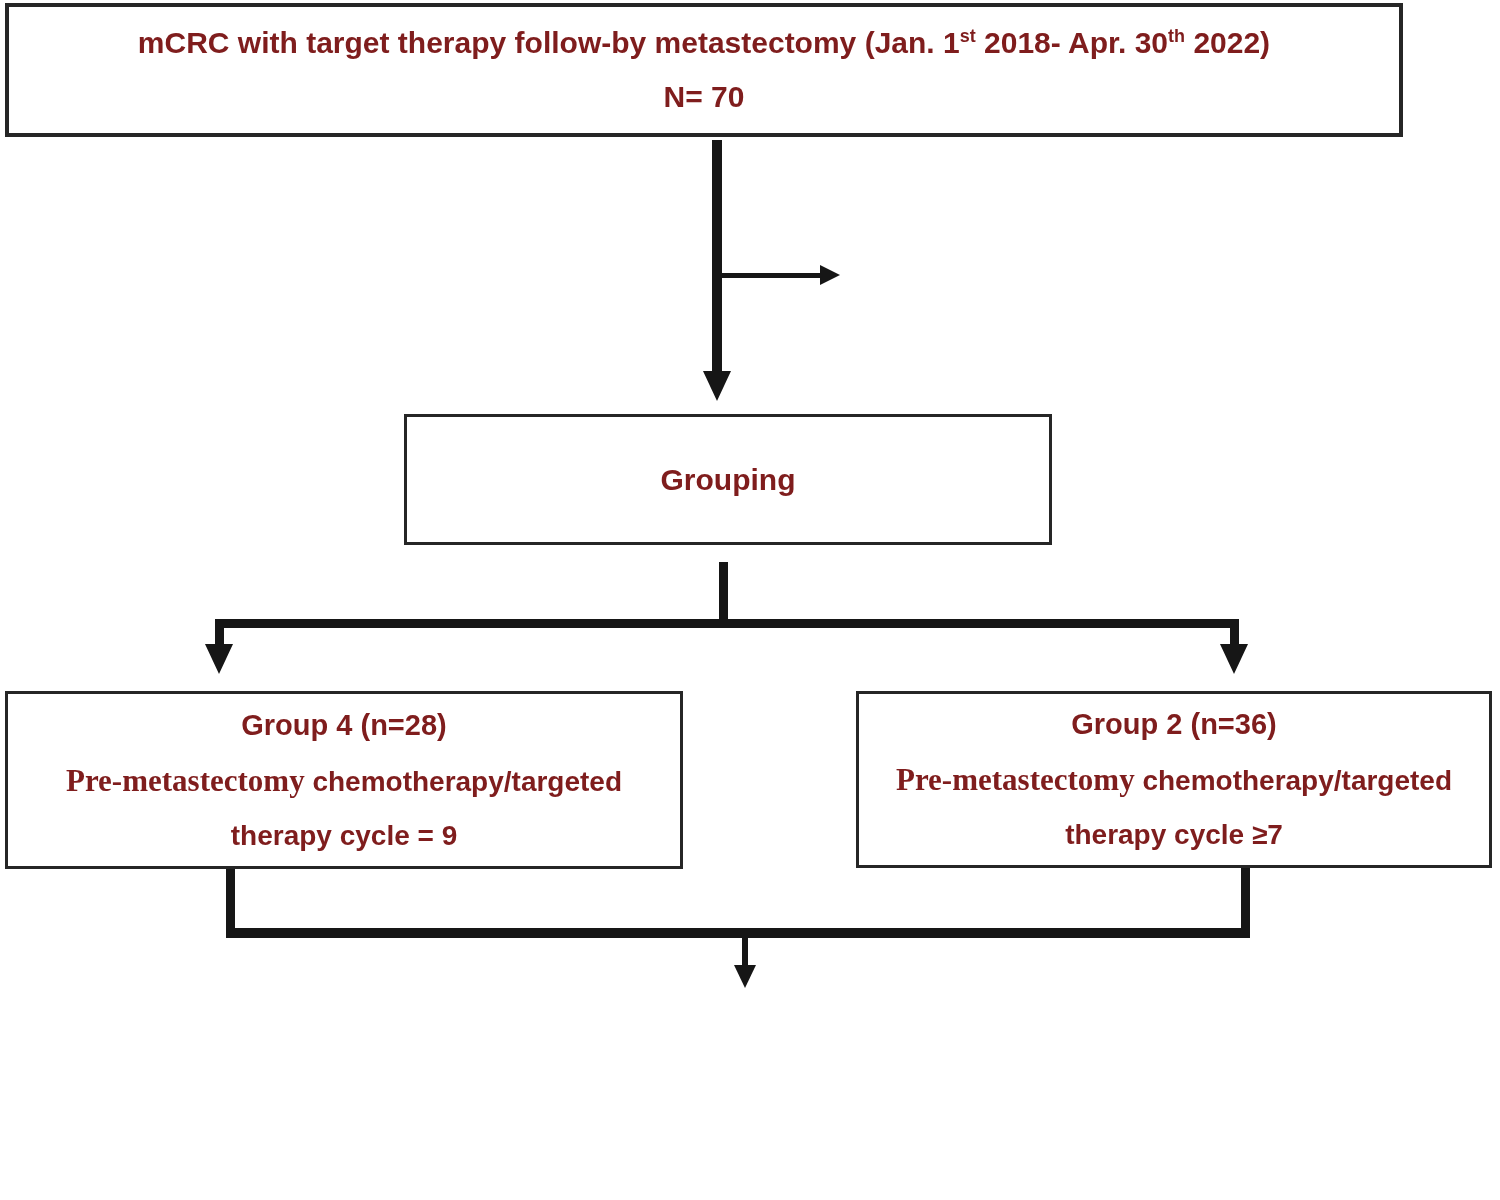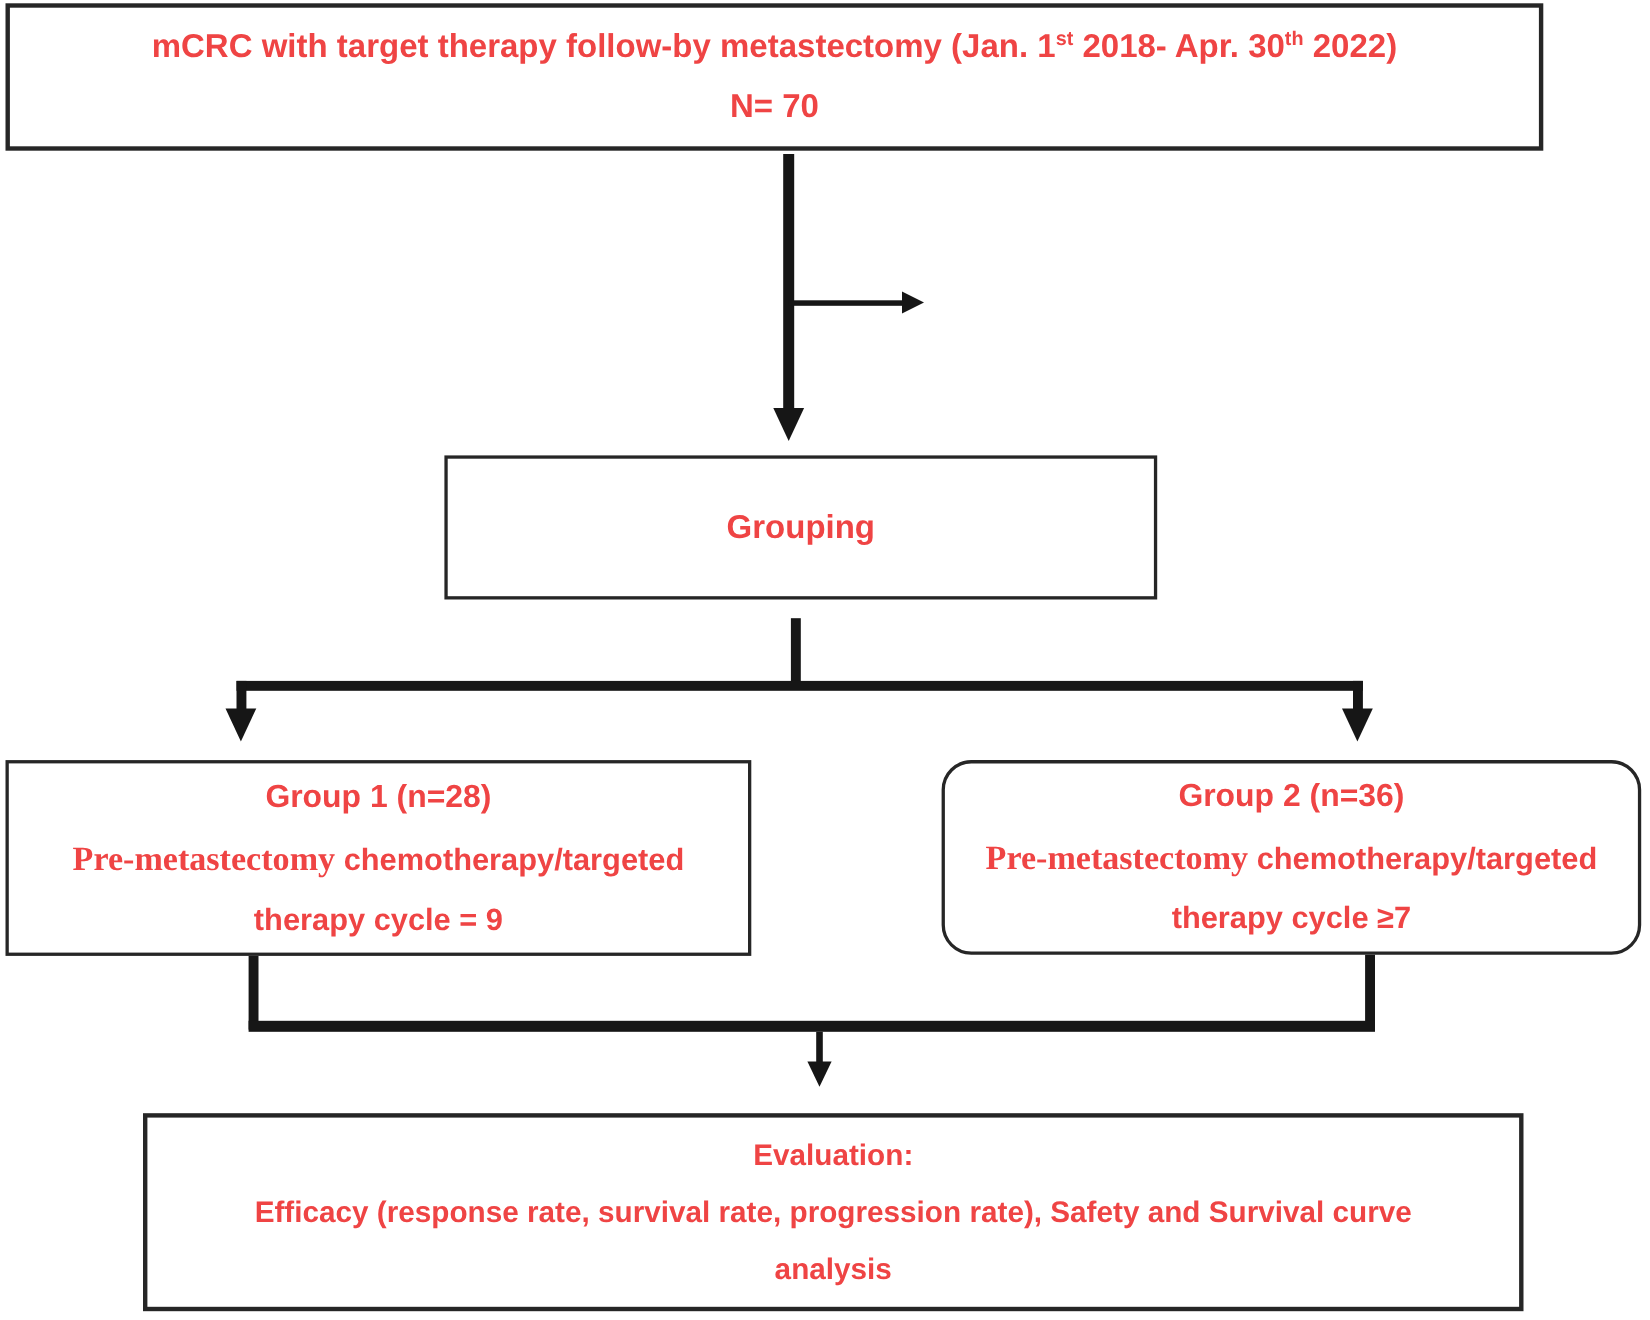--- a/index.html
+++ b/index.html
@@ -6,21 +6,21 @@
     margin: 0;
     padding: 0;
     background: #ffffff;
   }
   #stage {
     position: relative;
     width: 1500px;
     height: 1200px;
     background: #ffffff;
     font-family: "Liberation Sans", "DejaVu Sans", sans-serif;
-    color: #ef4444;
+    color: #7f1d1d;
     overflow: hidden;
   }
   .box {
     position: absolute;
     box-sizing: border-box;
     background: #ffffff;
     border: 3px solid #262626;
     display: flex;
     flex-direction: column;
     align-items: center;
@@ -49,21 +49,20 @@
   }
   #group1-box {
     left: 5px; top: 691px; width: 678px; height: 178px;
     font-size: 28px; font-weight: 600;
     gap: 21px;
   }
   #group2-box {
     left: 856px; top: 691px; width: 636px; height: 177px;
     font-size: 28px; font-weight: 600;
     gap: 21px;
-    border-radius: 27px;
   }
   .group-heading { font-weight: 700; font-size: 29px; }
   .serif-part {
     font-family: "Liberation Serif", "DejaVu Serif", serif;
     font-weight: 700;
     font-size: 31px;
   }
   #evaluation-box {
     left: 130px; top: 1012px; width: 1255px; height: 180px;
     border-width: 4px;
@@ -123,36 +122,31 @@
   </div>
 
   <div class="conn" style="left:719px; top:562px; width:9px; height:62px;"></div>
   <div class="conn" style="left:215px; top:619px; width:1024px; height:9px;"></div>
   <div class="conn" style="left:215px; top:619px; width:9px; height:29px;"></div>
   <div class="arrowhead ah-down" style="left:205px; top:644px;"></div>
   <div class="conn" style="left:1230px; top:619px; width:9px; height:29px;"></div>
   <div class="arrowhead ah-down" style="left:1220px; top:644px;"></div>
 
   <div class="box" id="group1-box">
-    <div class="line group-heading">Group 1 (n=28)</div>
+    <div class="line group-heading">Group 4 (n=28)</div>
     <div class="line"><span class="serif-part">Pre-metastectomy </span><span>chemotherapy/targeted</span></div>
     <div class="line">therapy cycle = 9</div>
   </div>
 
   <div class="box" id="group2-box">
     <div class="line group-heading">Group 2 (n=36)</div>
     <div class="line"><span class="serif-part">Pre-metastectomy </span><span>chemotherapy/targeted</span></div>
     <div class="line">therapy cycle ≥7</div>
   </div>
 
   <div class="conn" style="left:226px; top:869px; width:9px; height:67px;"></div>
   <div class="conn" style="left:1241px; top:868px; width:9px; height:68px;"></div>
   <div class="conn" style="left:226px; top:928px; width:1024px; height:10px;"></div>
   <div class="conn" style="left:742px; top:938px; width:6px; height:30px;"></div>
   <div class="arrowhead ah-down-sm" style="left:734px; top:965px;"></div>
 
-  <div class="box" id="evaluation-box">
-    <div class="line">Evaluation:</div>
-    <div class="line">Efficacy (response rate, survival rate, progression rate), Safety and Survival curve</div>
-    <div class="line">analysis</div>
-  </div>
 
 </div>
 
 </body></html>

